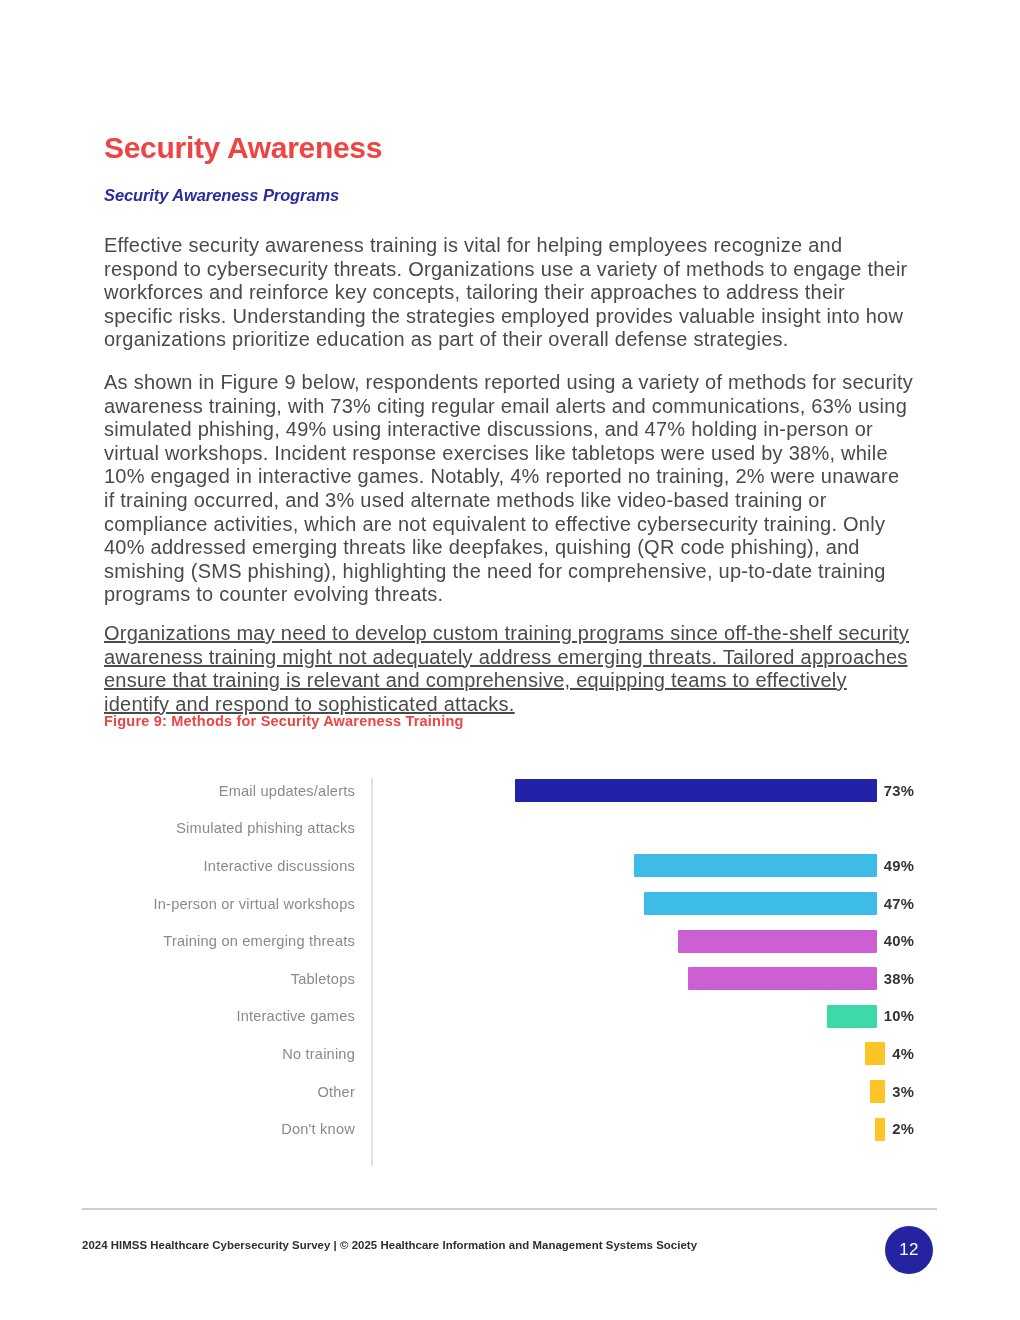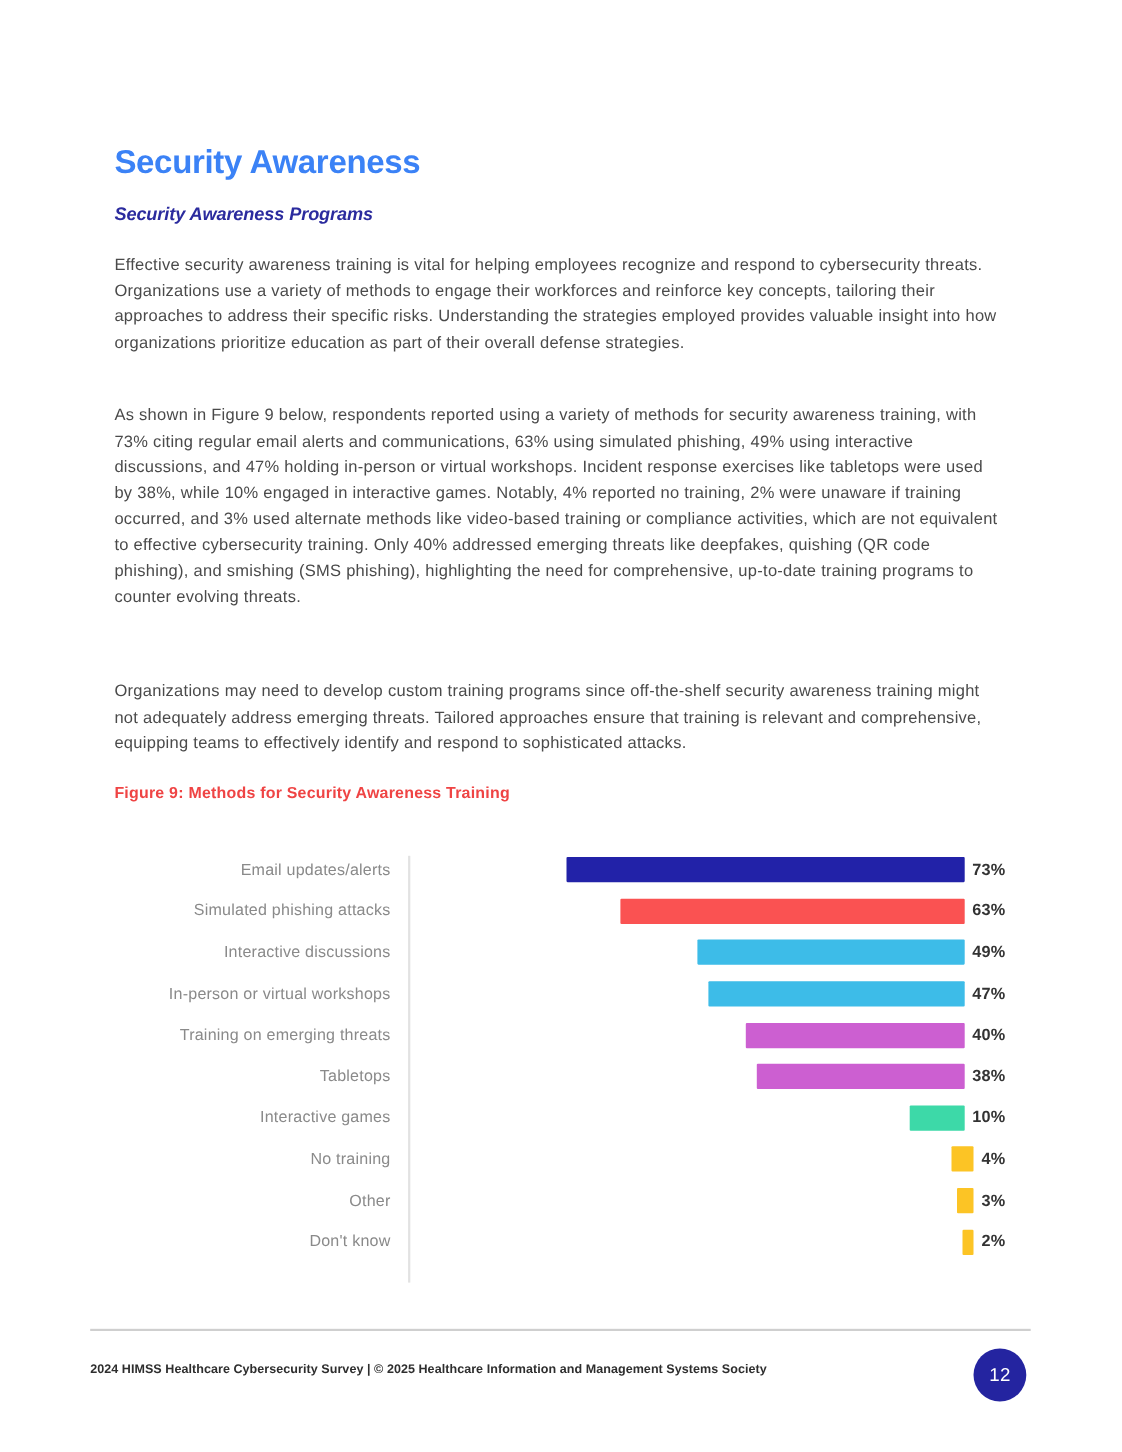--- a/index.html
+++ b/index.html
@@ -23,49 +23,49 @@
   }
 
   
   .page-title {
     position: absolute;
     left: 104px;
     top: 111px;
     font-size: 30px;
     font-weight: bold;
     letter-spacing: -0.3px;
-    color: #3b82f6;
+    color: #ef4444;
     line-height: 1.1;
   }
 
   .section-subtitle {
     position: absolute;
     left: 104px;
     top: 172px;
     font-size: 16.5px;
     font-weight: bold;
     font-style: italic;
     color: #2b2b9e;
     letter-spacing: -0.1px;
   }
 
   
   .body-block {
     position: absolute;
     left: 104px;
     width: 810px;
-    font-size: 15px;
+    font-size: 20px;
     line-height: 23.6px;
     color: #4a4a4a;
     letter-spacing: 0.25px;
     text-align: left;
   }
   #para-1 { top: 214px; }
   #para-2 { top: 351px; }
-  #para-3 { top: 602px; }
+  #para-3 { top: 602px; text-decoration: underline; }
 
   
   .figure-caption {
     position: absolute;
     left: 104px;
     top: 713px;
     font-size: 14.5px;
     font-weight: bold;
     color: #ef4444;
     letter-spacing: 0.2px;
@@ -185,24 +185,20 @@
     <div class="chart-rows" id="chart-rows">
         <div class="chart-row">
           <div class="cat-label">Email updates/alerts</div>
           <div class="bar-wrap">
             <div class="bar" style="width: 362.08px; background: rgb(34, 34, 168);"></div>
             <div class="bar-value">73%</div>
           </div>
         </div>
         <div class="chart-row">
           <div class="cat-label">Simulated phishing attacks</div>
-          <div class="bar-wrap">
-            <div class="bar" style="width: 312.48px; background: rgb(250, 82, 82);"></div>
-            <div class="bar-value">63%</div>
-          </div>
         </div>
         <div class="chart-row">
           <div class="cat-label">Interactive discussions</div>
           <div class="bar-wrap">
             <div class="bar" style="width: 243.04px; background: rgb(61, 188, 232);"></div>
             <div class="bar-value">49%</div>
           </div>
         </div>
         <div class="chart-row">
           <div class="cat-label">In-person or virtual workshops</div>

